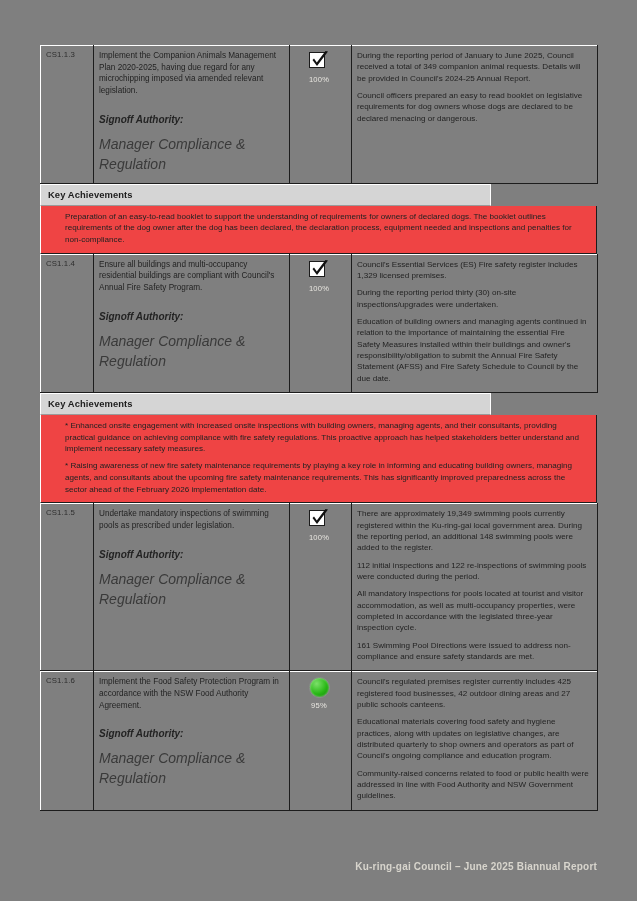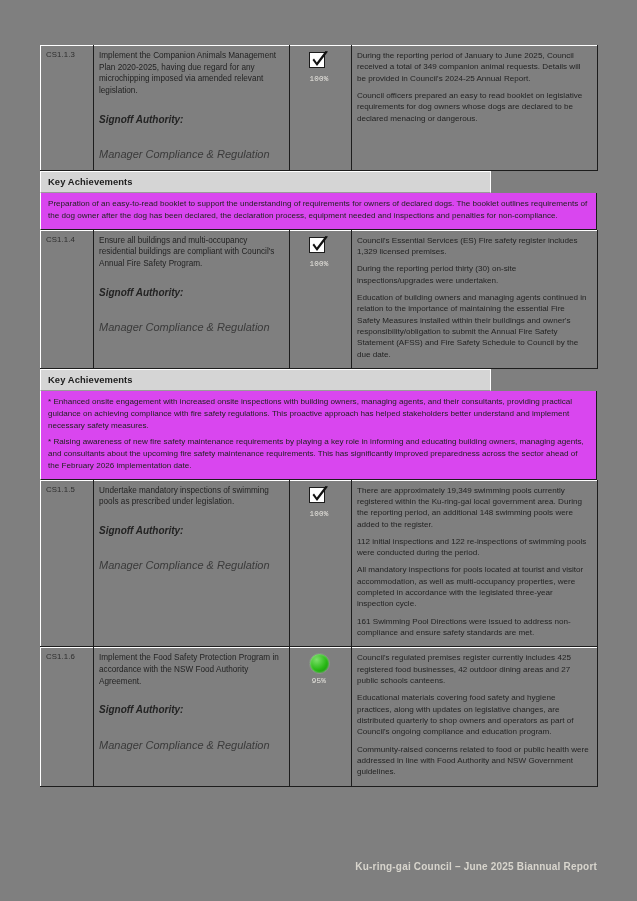--- a/index.html
+++ b/index.html
@@ -94,37 +94,36 @@
   }
   .cell-action .signoff-label {
     display: block;
     margin-top: 16px;
     font-style: italic;
     font-weight: bold;
     font-size: 10px;
   }
   .cell-action .signoff-name {
     display: block;
-    margin-top: 20px;
+    margin-top: 8px;
     font-style: italic;
-    font-size: 11px;
+    font-size: 14px;
     color: #3a3a3a;
   }
 
   .cell-status {
     text-align: center;
     padding-top: 8px;
   }
   .pct {
     display: block;
     margin-top: 3px;
     font-size: 7.6px;
     color: #e8e6e0;
     letter-spacing: .2px;
-    font-family: Liberation Mono, monospace;
   }
 
   
   .ico-check {
     position: relative;
     width: 22px;
     height: 22px;
     margin: 0 auto;
   }
   .ico-check .box {
@@ -171,26 +170,26 @@
     border-bottom: 1.5px solid #9a9a9a;
     font-size: 9.4px;
     font-weight: bold;
     color: #1d1d1d;
     padding: 4px 7px 5px 7px;
     letter-spacing: .1px;
   }
   .ka-body {
     width: 557px;
     box-sizing: border-box;
-    background: #d946ef;
+    background: #ef4444;
     border: 1.5px solid #ffffff;
     border-top: none;
     border-right: 1.5px solid #1c1c1c;
     border-bottom: 1.5px solid #1c1c1c;
-    padding: 5px 7px 7px 7px;
+    padding: 5px 7px 7px 24px;
     font-size: 8.1px;
     line-height: 1.45;
     color: #222222;
   }
   .ka-body p {
     margin: 0 0 5px 0;
   }
   .ka-body p:last-child { margin-bottom: 0; }
 </style>
 </head>

